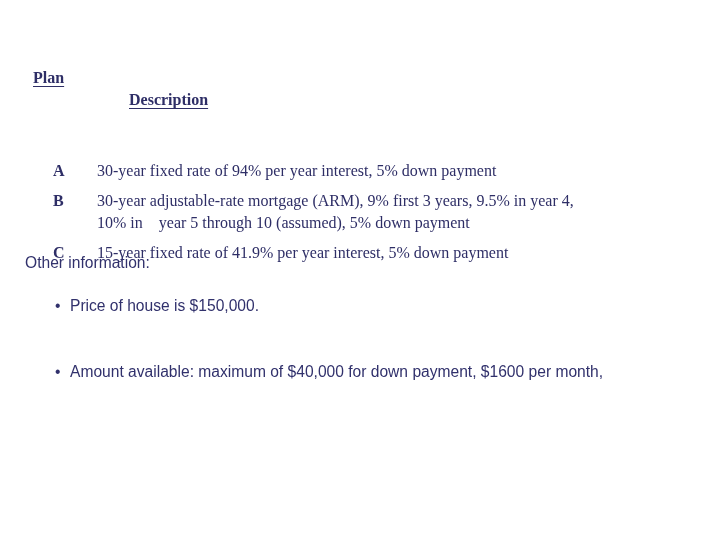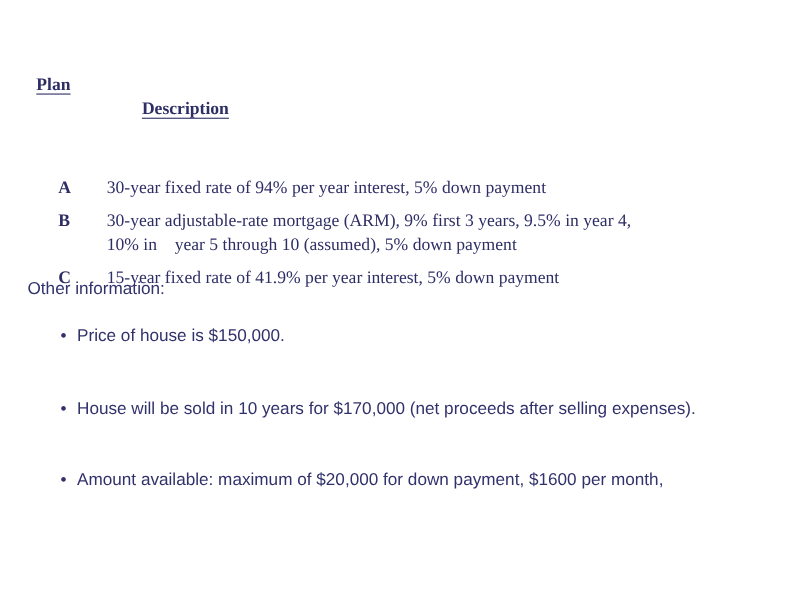--- a/index.html
+++ b/index.html
@@ -96,24 +96,21 @@
     </div>
   </div>
 
   <div class="other">
     <div class="oi-line oi-heading">Other information:</div>
 
     <div class="oi-line bullet">
       <span class="marker">•</span><span>Price of house is $150,000.</span>
     </div>
     <div class="oi-line bullet">
-      <span class="marker">•</span><span>House will be sold in 10 years for $170,000 (net proceeds after selling expenses).</span>
-    </div>
-    <div class="oi-line bullet">
-      <span class="marker">•</span><span>Amount available: maximum of $20,000 for down payment, $1600 per month,</span>
+      <span class="marker">•</span><span>Amount available: maximum of $40,000 for down payment, $1600 per month,</span>
     </div>
     <div class="oi-line cont">
       
     </div>
 
   </div>
 
   <div class="pageno">3</div>
 
 </div>

